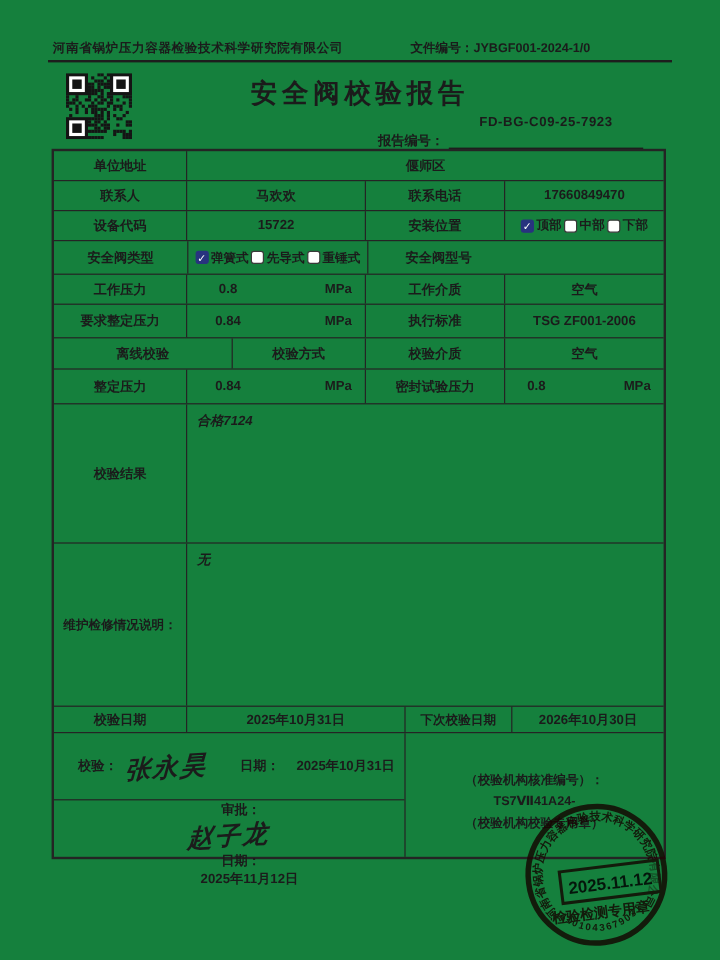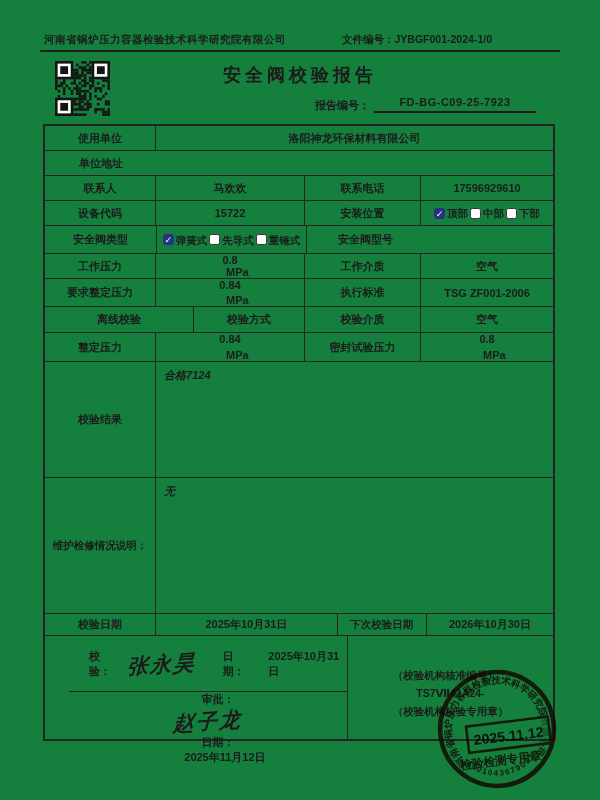--- a/index.html
+++ b/index.html
@@ -6,49 +6,49 @@
   body{width:600px;height:800px;background:#f4f4f2;font-family:"Liberation Sans","DejaVu Sans",sans-serif;}
   .page{position:relative;width:600px;height:800px;background:#15803d;color:#1b1b1b;overflow:hidden;}
 
   
   .hdr-company{position:absolute;left:44px;top:33px;font-size:10.5px;font-weight:700;letter-spacing:.5px;}
   .hdr-doc{position:absolute;left:342px;top:33px;font-size:10.5px;font-weight:700;text-align:right;}
   .hdr-rule{position:absolute;left:40px;top:50px;width:520px;height:2px;background:#1d1d1d;}
 
   .qr{position:absolute;left:55px;top:61px;}
 
-  .title{position:absolute;left:0;top:63px;width:600px;text-align:center;font-size:18px;font-weight:700;letter-spacing:4px;}
+  .title{position:absolute;left:0;top:63px;width:600px;text-align:center;font-size:22px;font-weight:700;letter-spacing:4px;}
   .report-no{position:absolute;left:315px;top:96px;font-size:11px;font-weight:700;display:flex;align-items:flex-end;}
-  .rn-value{display:inline-block;width:162px;text-align:center;border-bottom:2px solid #1d1d1d;padding-bottom:3px;margin-left:4px;letter-spacing:.5px;}
+  .rn-value{display:inline-block;width:162px;text-align:center;border-bottom:2px solid #1d1d1d;padding-bottom:15px;margin-left:4px;letter-spacing:.5px;}
 
   
   .tbl{position:absolute;left:43px;top:124px;width:512px;border:2px solid #242424;box-sizing:border-box;background:transparent;}
   .row{display:flex;border-bottom:1.6px solid #242424;box-sizing:border-box;}
   .row:last-child{border-bottom:none;}
   .c{box-sizing:border-box;border-right:1.6px solid #242424;display:flex;align-items:center;justify-content:center;font-size:11px;font-weight:600;overflow:hidden;}
   .c:last-child{border-right:none;}
   .lab{font-weight:700;}
   .w1{width:112px;}.w2{width:150px;}.w3{width:117px;}.w4{width:133px;}
   .wmerge{width:400px;}
   .h25{height:25px;}.h28{height:28px;}.h26{height:26px;}.h29{height:29px;}
   .topleft{align-items:flex-start;justify-content:flex-start;padding:6px 8px;font-style:italic;}
 
-  .pu{display:flex;flex-direction:column;}
+  .pu{display:flex;}
   .pv{flex:1;text-align:center;}
-  .un{width:44px;text-align:left;font-weight:600;margin-left:36px;}
+  .un{width:44px;text-align:center;font-weight:600;margin-left:36px;}
 
   .opts{display:flex;flex-wrap:wrap;align-items:center;gap:0 2px;padding:1px 3px;line-height:12px;}
   .opt{display:flex;align-items:center;gap:2px;font-size:10.5px;font-weight:700;}
   .cb{position:relative;width:11px;height:11px;border:1.6px solid #3a3a3a;border-radius:2.5px;box-sizing:border-box;background:#fff;flex:0 0 auto;}
   .cb[data-checked="true"]{background:#28337f;border-color:#28337f;}
   .cb[data-checked="true"]::after{content:"✓";position:absolute;left:0;top:-1px;width:100%;text-align:center;font-size:9px;color:#fff;font-weight:700;}
 
   
   .sigblock{display:flex;}
-  .sigleft{width:295px;border-right:1.6px solid #242424;box-sizing:border-box;margin-left:24px;}
+  .sigleft{width:295px;border-right:1.6px solid #242424;box-sizing:border-box;}
   .sigrow{height:56px;border-bottom:1.6px solid #242424;display:flex;align-items:center;padding-left:20px;box-sizing:border-box;font-size:11px;font-weight:700;}
   .sigrow.last{height:47px;border-bottom:none;flex-direction:column;}
   .signame{display:inline-block;min-width:88px;margin:0 8px 0 6px;font-size:21px;font-weight:700;font-style:italic;letter-spacing:2px;transform:rotate(-4deg) skewX(-6deg);white-space:nowrap;}
   .sigdate{margin-left:14px;font-weight:700;}
   .sigright{width:217px;box-sizing:border-box;display:flex;flex-direction:column;justify-content:flex-start;align-items:center;padding-top:30px;font-size:10.5px;font-weight:700;line-height:18px;text-align:center;}
 
   
   .stamp{position:absolute;left:431px;top:663px;width:132px;height:132px;opacity:.92;mix-blend-mode:multiply;pointer-events:none;}
 </style>
 </head>
@@ -224,34 +224,31 @@
     </svg>
 
   <div class="title">安全阀校验报告</div>
   <div class="report-no">
     <span>报告编号：</span>
     <span class="rn-value">FD-BG-C09-25-7923</span>
   </div>
 
   <div class="tbl">
 
-    <div class="row h25">
-      <div class="c lab w1">使用单位</div>
-      <div class="c wmerge">洛阳神龙环保材料有限公司</div>
-    </div>
 
     <div class="row h25">
       <div class="c lab w1">单位地址</div>
+      <div class="c wmerge">偃师区</div>
     </div>
 
     <div class="row h25">
       <div class="c lab w1">联系人</div>
       <div class="c w2">马欢欢</div>
       <div class="c lab w3">联系电话</div>
-      <div class="c w4">17596929610</div>
+      <div class="c w4">17660849470</div>
     </div>
 
     <div class="row h25">
       <div class="c lab w1">设备代码</div>
       <div class="c w2">15722</div>
       <div class="c lab w3">安装位置</div>
       <div class="c w4 opts">
         <span class="opt">
             <span class="cb" data-checked="true"></span>
             <span>顶部</span>

